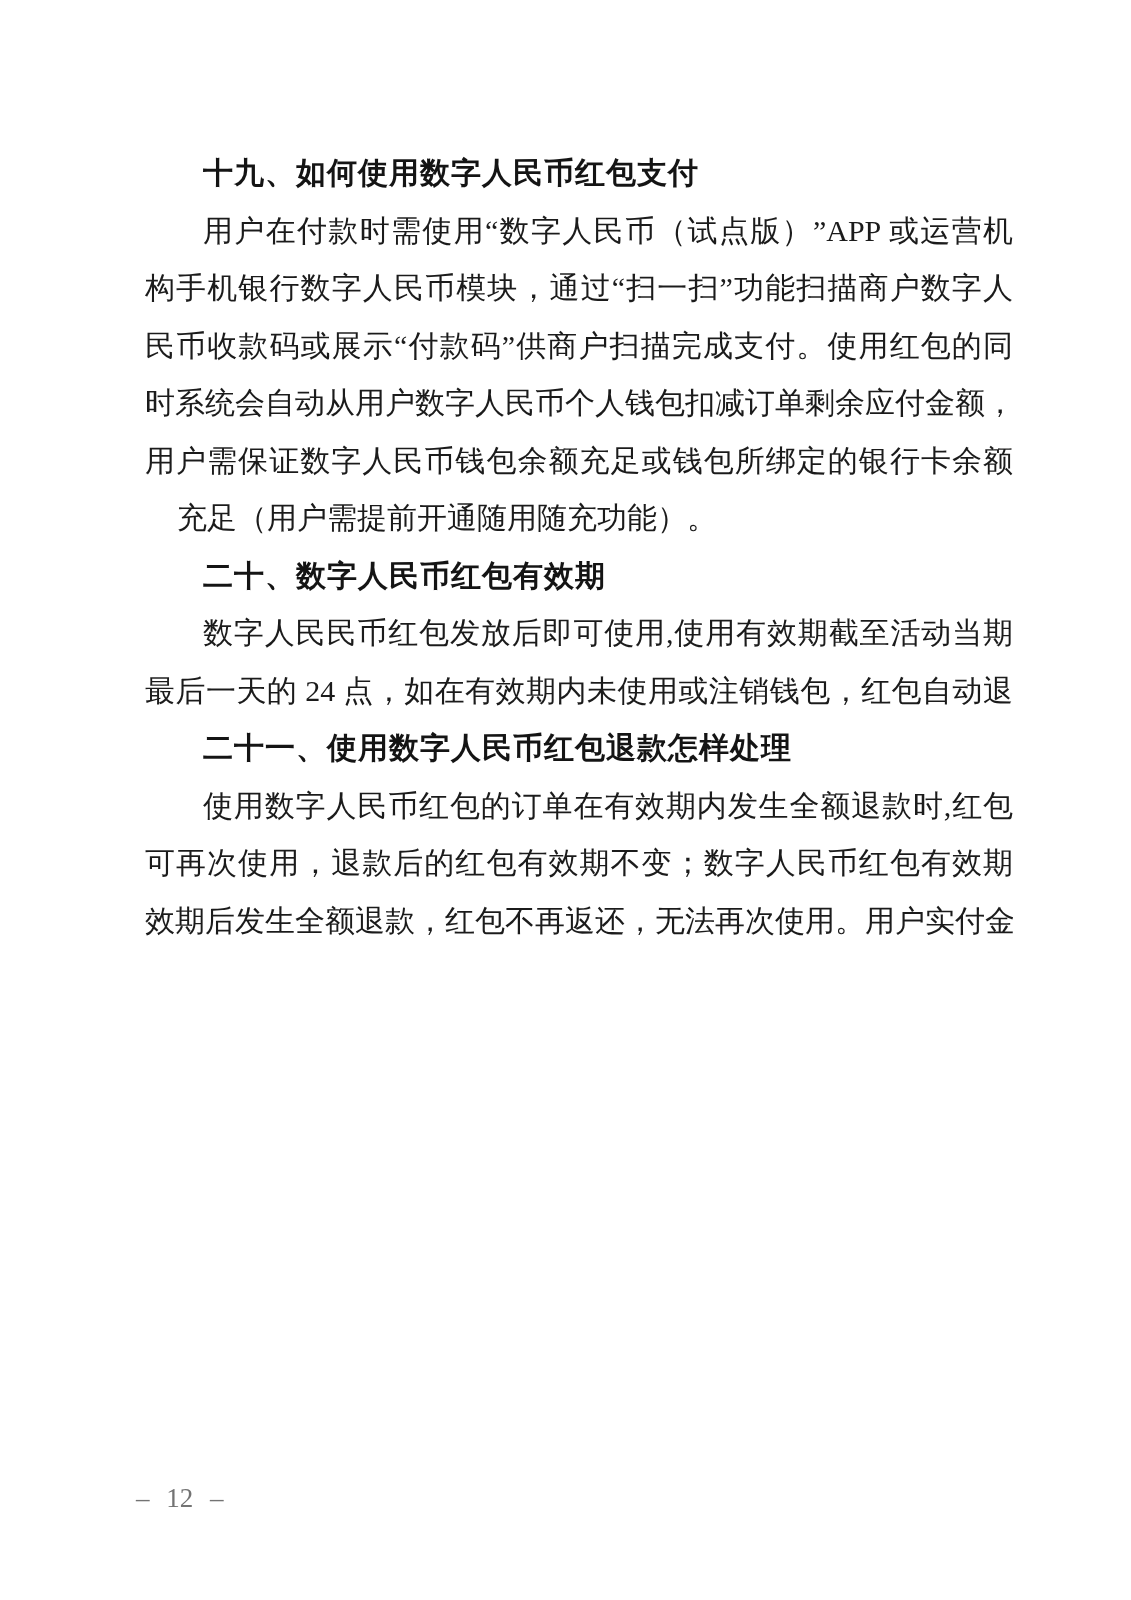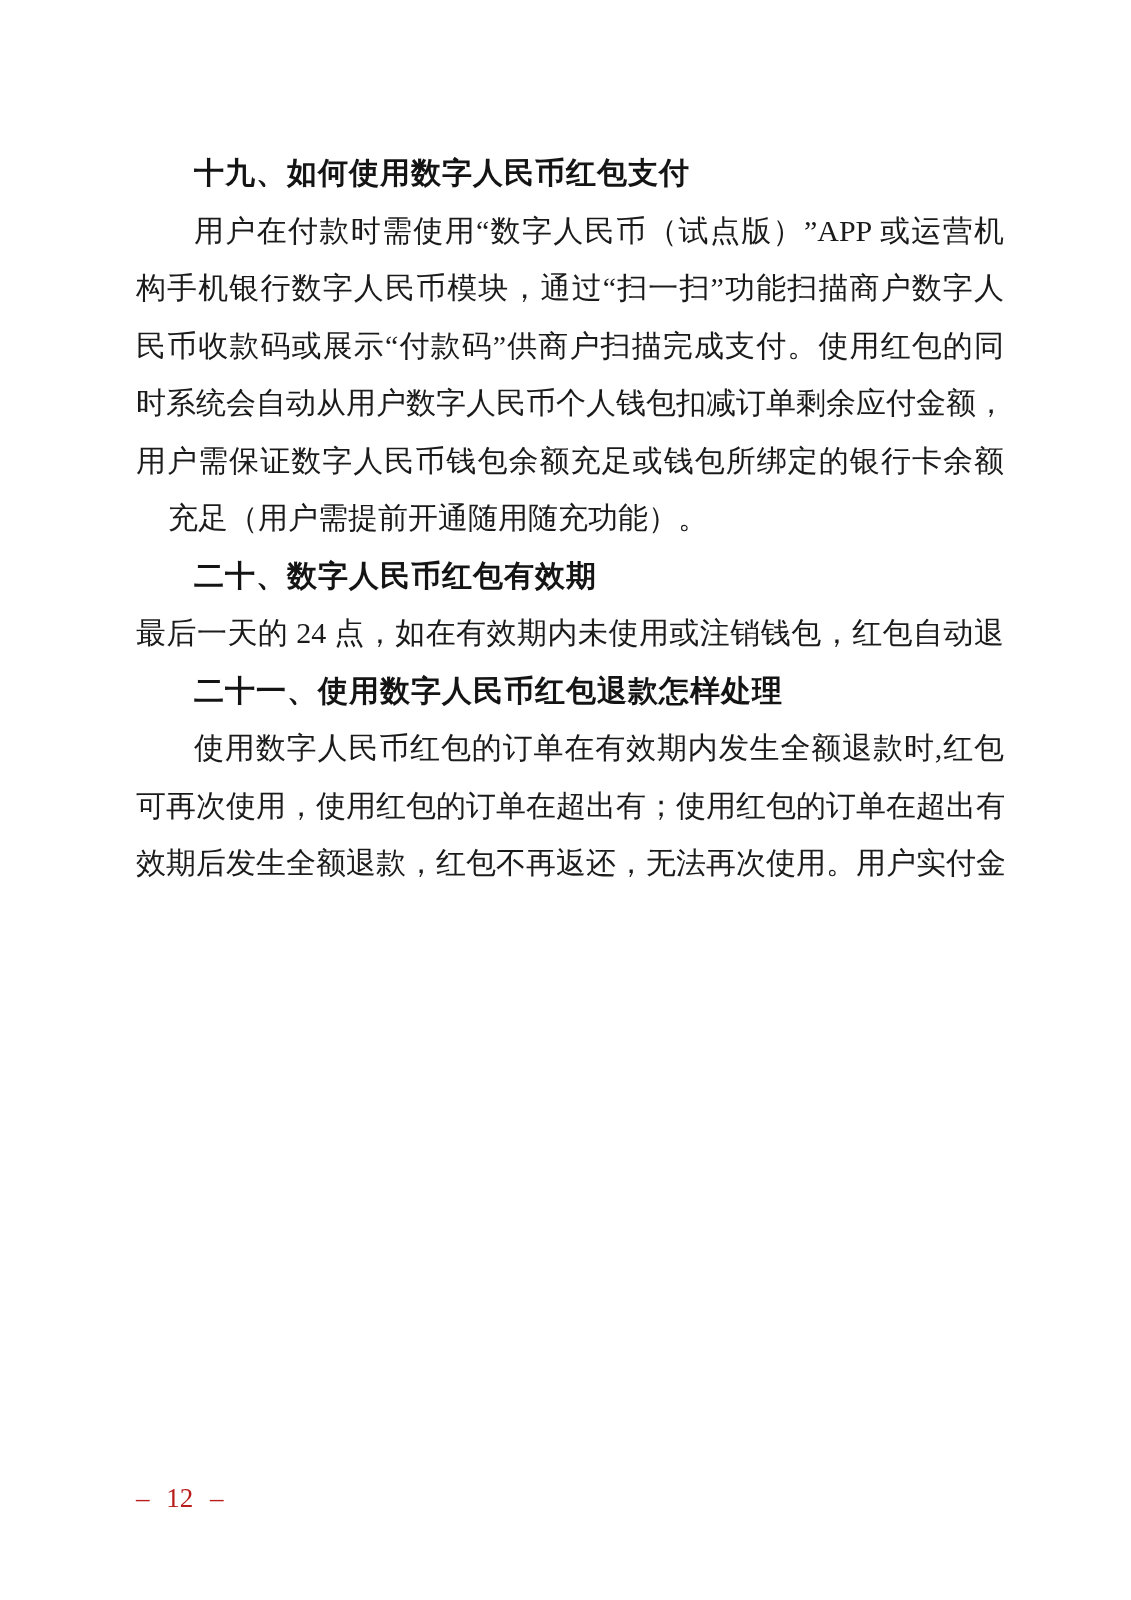--- a/index.html
+++ b/index.html
@@ -9,21 +9,21 @@
   }
   .page {
     position: relative;
     width: 1131px;
     height: 1600px;
     background: #ffffff;
     overflow: hidden;
   }
   .text-block {
     position: absolute;
-    left: 136px;
+    left: 145px;
     top: 144px;
     width: 868px;
     color: #1b1b1b;
   }
   .doc-section { margin: 0; padding: 0; }
   .heading {
     margin: 0;
     height: 57.5px;
     line-height: 57.5px;
     font-family: "Liberation Sans", sans-serif;
@@ -48,21 +48,21 @@
   .pline.first { text-indent: 58px; }
   .pline.last  { text-align-last: left; margin-left: 32px; }
   .page-number {
     position: absolute;
     left: 136px;
     top: 1478px;
     height: 40px;
     line-height: 40px;
     font-family: "Liberation Serif", serif;
     font-size: 27px;
-    color: #b91c1c;
+    color: #737373;
     word-spacing: 10px;
   }
 </style>
 </head>
 <body>
 
 <div class="page">
   <main class="text-block">
   <section class="doc-section">
     <h2 class="heading">十九、如何使用数字人民币红包支付</h2>
@@ -72,27 +72,28 @@
           <div class="pline">民币收款码或展示“付款码”供商户扫描完成支付。使用红包的同</div>
           <div class="pline">时系统会自动从用户数字人民币个人钱包扣减订单剩余应付金额，</div>
           <div class="pline">用户需保证数字人民币钱包余额充足或钱包所绑定的银行卡余额</div>
           <div class="pline last">充足（用户需提前开通随用随充功能）。</div>
         </div>
   </section>
 
   <section class="doc-section">
     <h2 class="heading">二十、数字人民币红包有效期</h2>
     <div class="paragraph">
+          <div class="pline first">数字人民民币红包发放后即可使用,使用有效期截至活动当期</div>
           <div class="pline">最后一天的 24 点，如在有效期内未使用或注销钱包，红包自动退</div>
         </div>
   </section>
 
   <section class="doc-section">
     <h2 class="heading">二十一、使用数字人民币红包退款怎样处理</h2>
     <div class="paragraph">
           <div class="pline first">使用数字人民币红包的订单在有效期内发生全额退款时,红包</div>
-          <div class="pline">可再次使用，使用红包的订单在超出有；使用红包的订单在超出有</div>
+          <div class="pline">可再次使用，退款后的红包有效期不变；数字人民币红包有效期</div>
           <div class="pline">效期后发生全额退款，红包不再返还，无法再次使用。用户实付金</div>
         </div>
   </section>
 </main>
   <div class="page-number">– 12 –</div>
 </div>
 
 </body></html>

